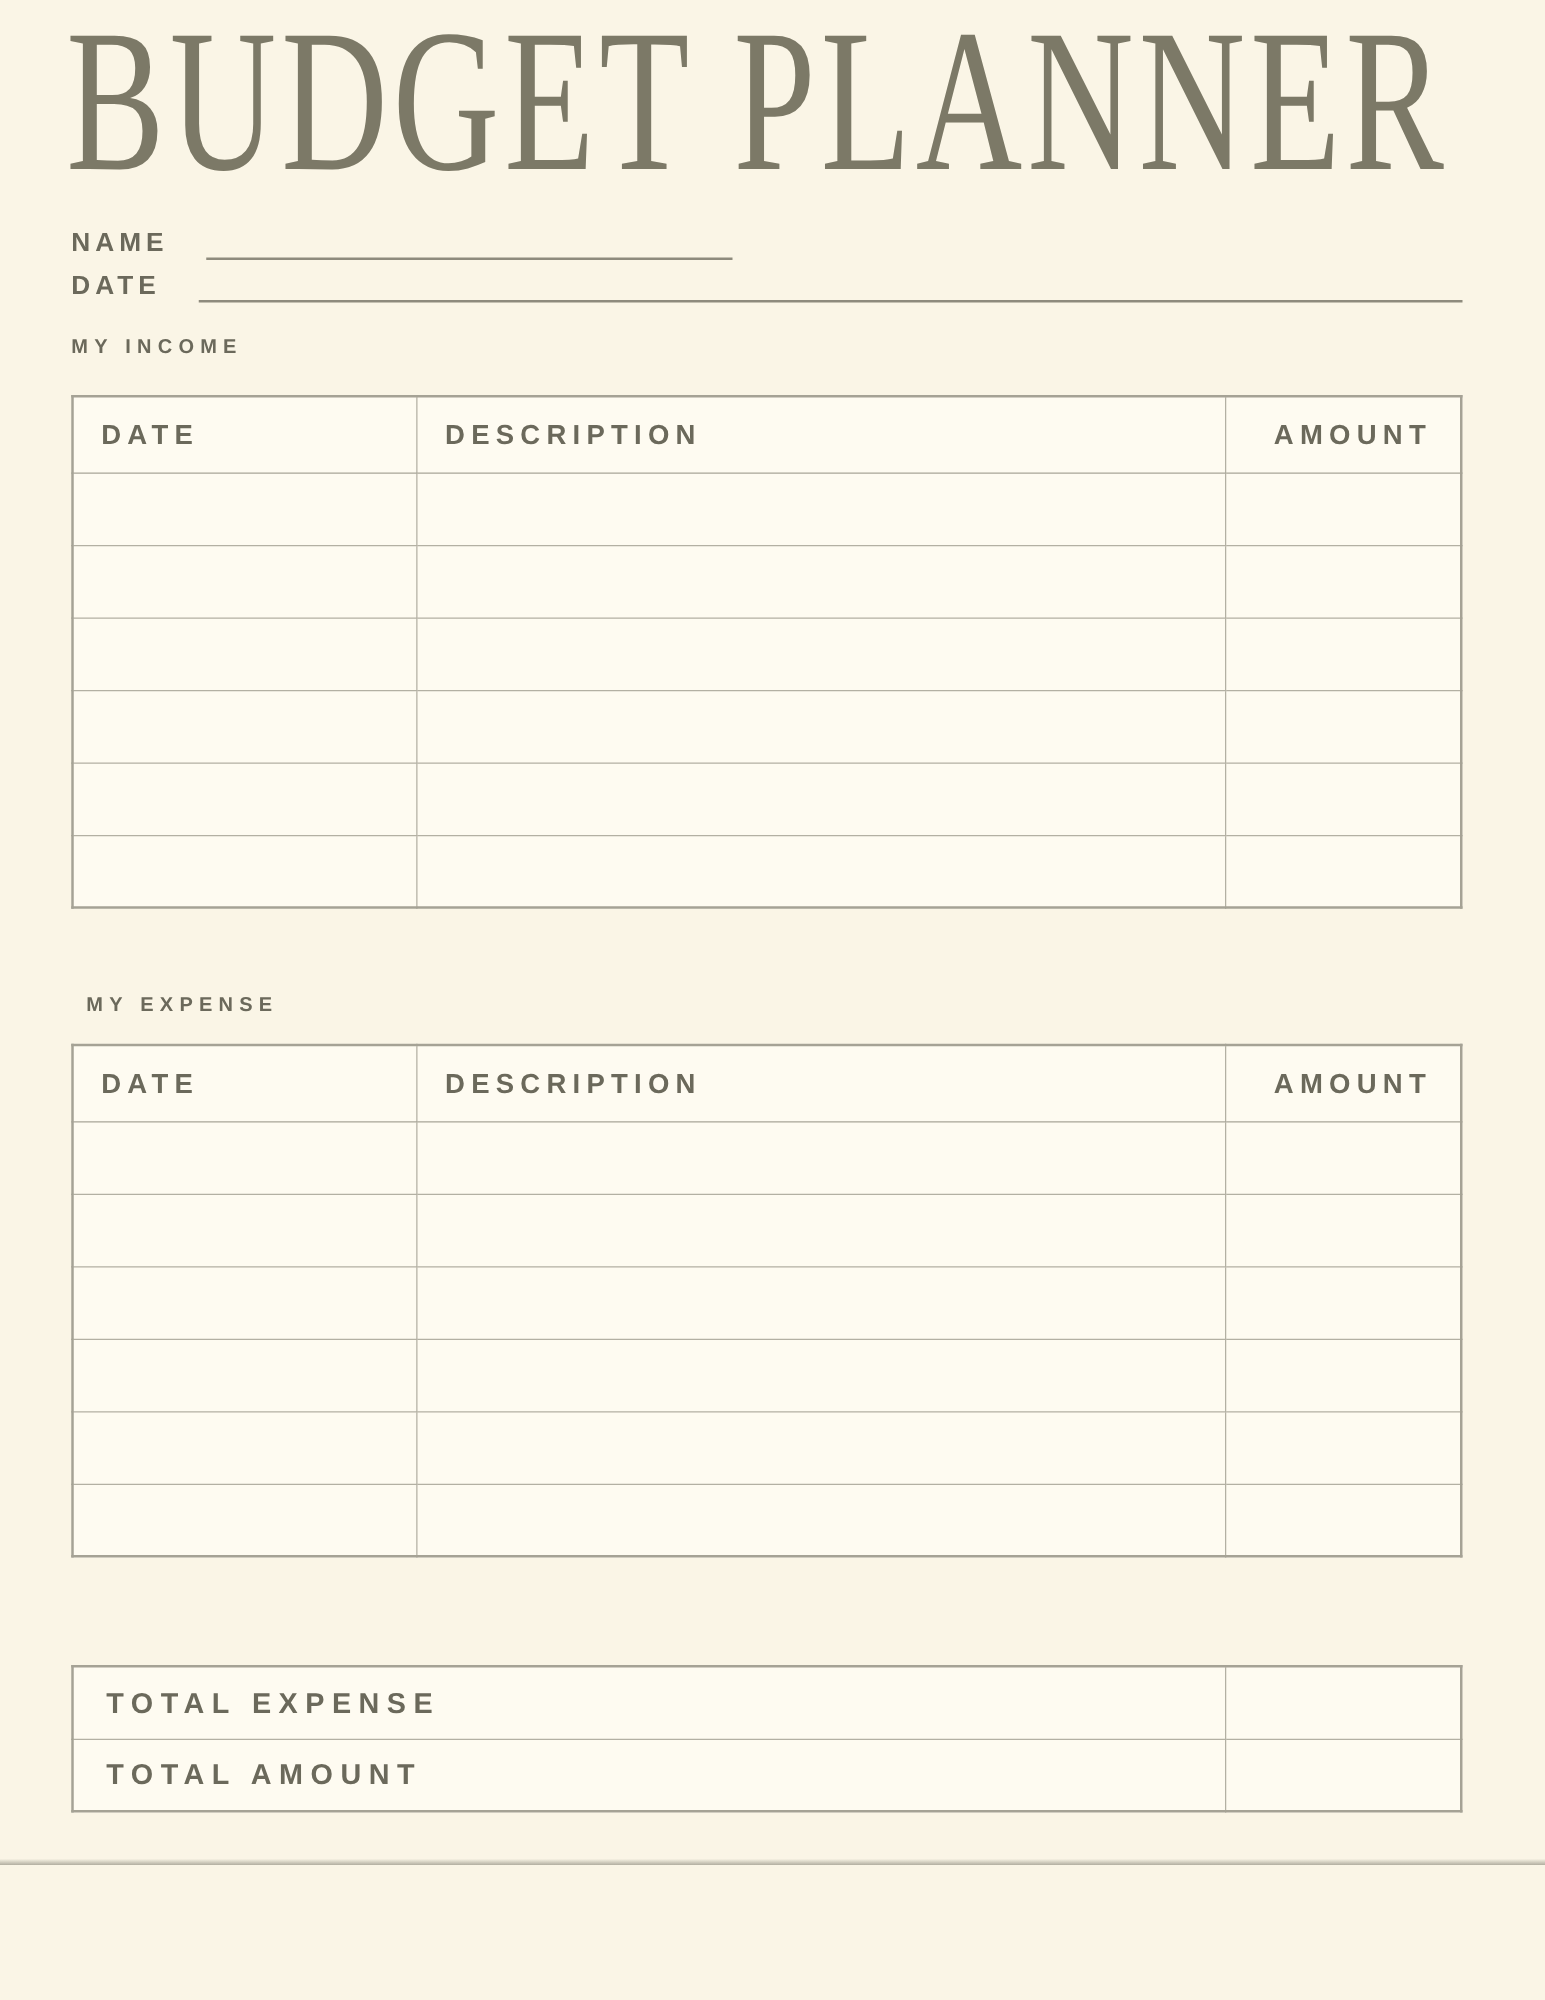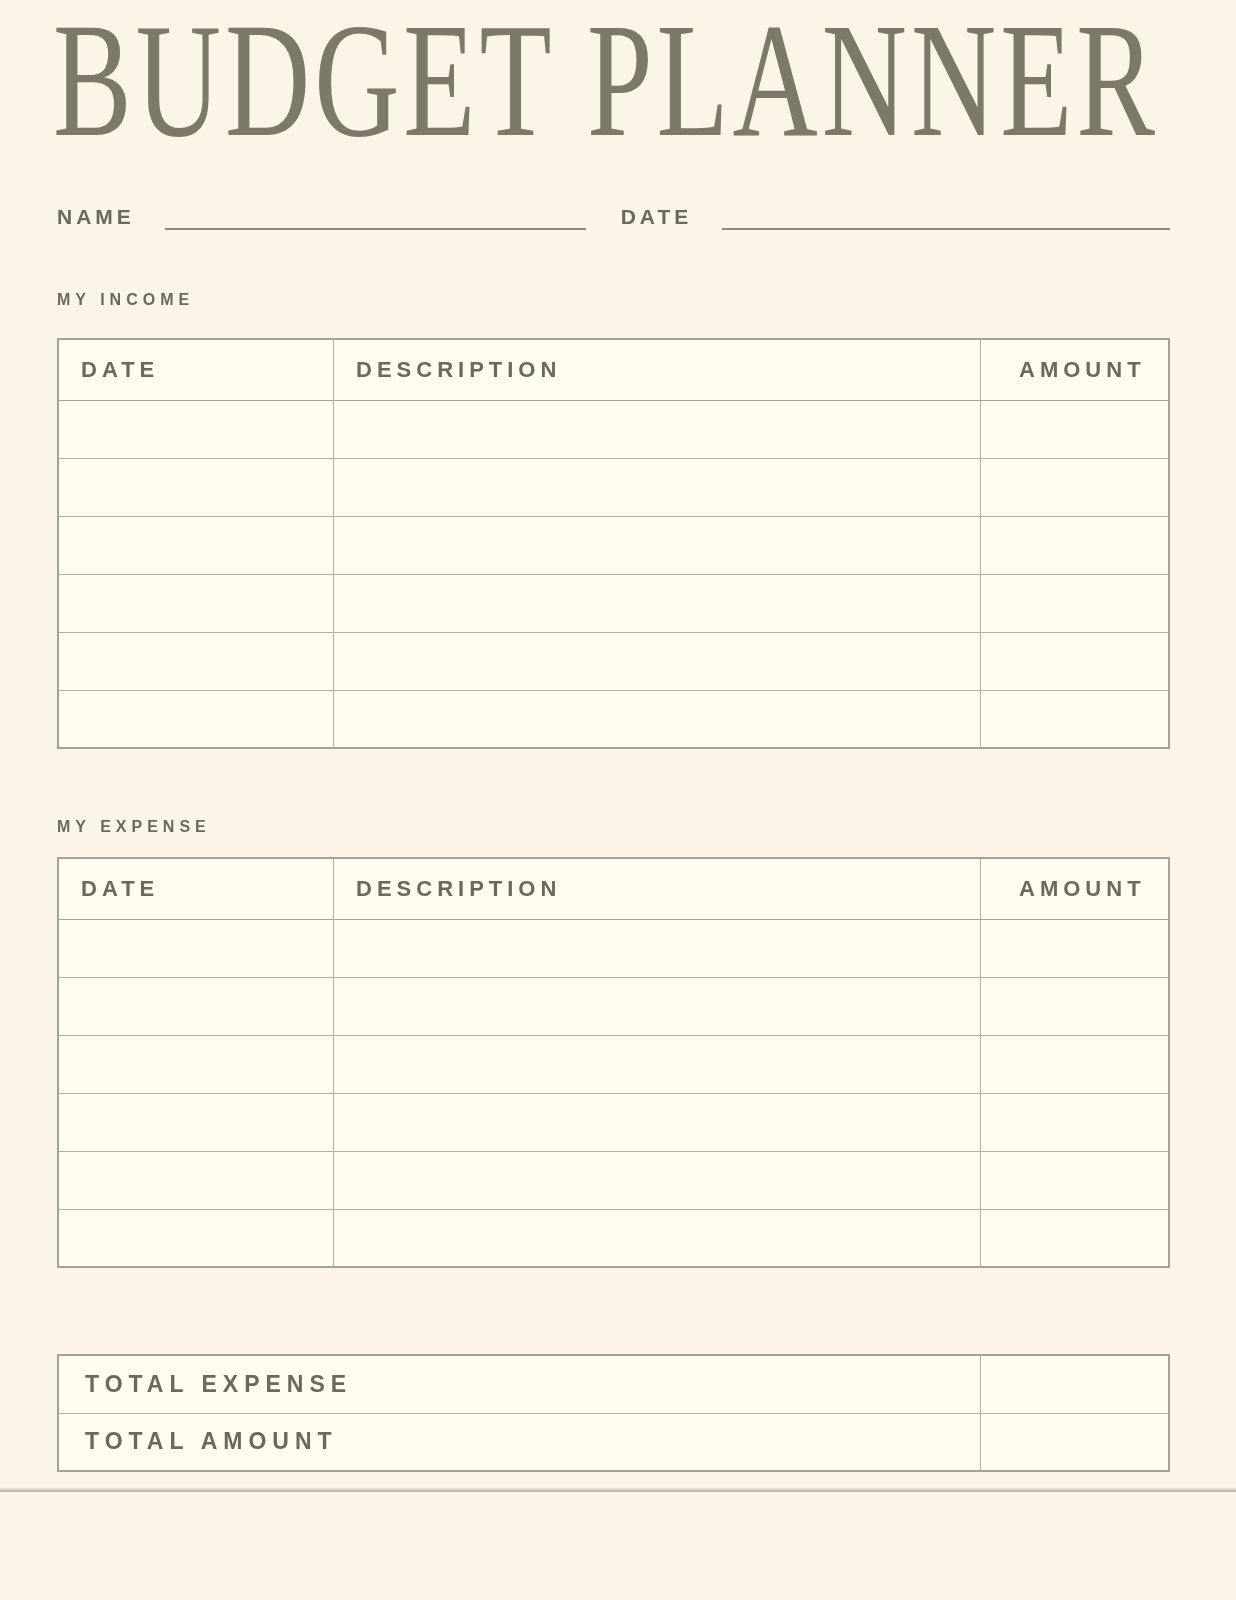--- a/index.html
+++ b/index.html
@@ -29,23 +29,24 @@
     line-height:1;
     height:118px;
     color:var(--title);
     white-space:nowrap;
     transform:scaleY(1.38);
     transform-origin:left center;
     margin:22px 0 0 -4px;
   }
   .fields-row{
     display:flex;
-    margin-top:60px;
+    margin-top:38px;
     height:34px;
     align-items:stretch;
+    flex-direction:column;
   }
   .field{display:flex;}
   .field-name{width:47.5%;margin-right:35px;}
   .field-date{flex:1;}
   .field-label{
     font-weight:700;
     font-size:21px;
     letter-spacing:4px;
     line-height:34px;
     color:var(--text);
@@ -57,21 +58,21 @@
     border-bottom:2px solid var(--line);
   }
   .section-heading{
     font-weight:700;
     font-size:16px;
     letter-spacing:5px;
     line-height:28px;
     color:var(--text);
   }
   .heading-income{margin-top:52px;}
-  .heading-expense{margin-top:64px;}
+  .heading-expense{margin-top:64px;margin-left:12px;}
   table.ledger{
     width:100%;
     table-layout:fixed;
     border-collapse:collapse;
     background:var(--cell-bg);
     border:2px solid var(--border-outer);
     margin-top:24px;
   }
   table.ledger.expense{margin-top:16px;}
   table.ledger th, table.ledger td, table.totals th, table.totals td{

